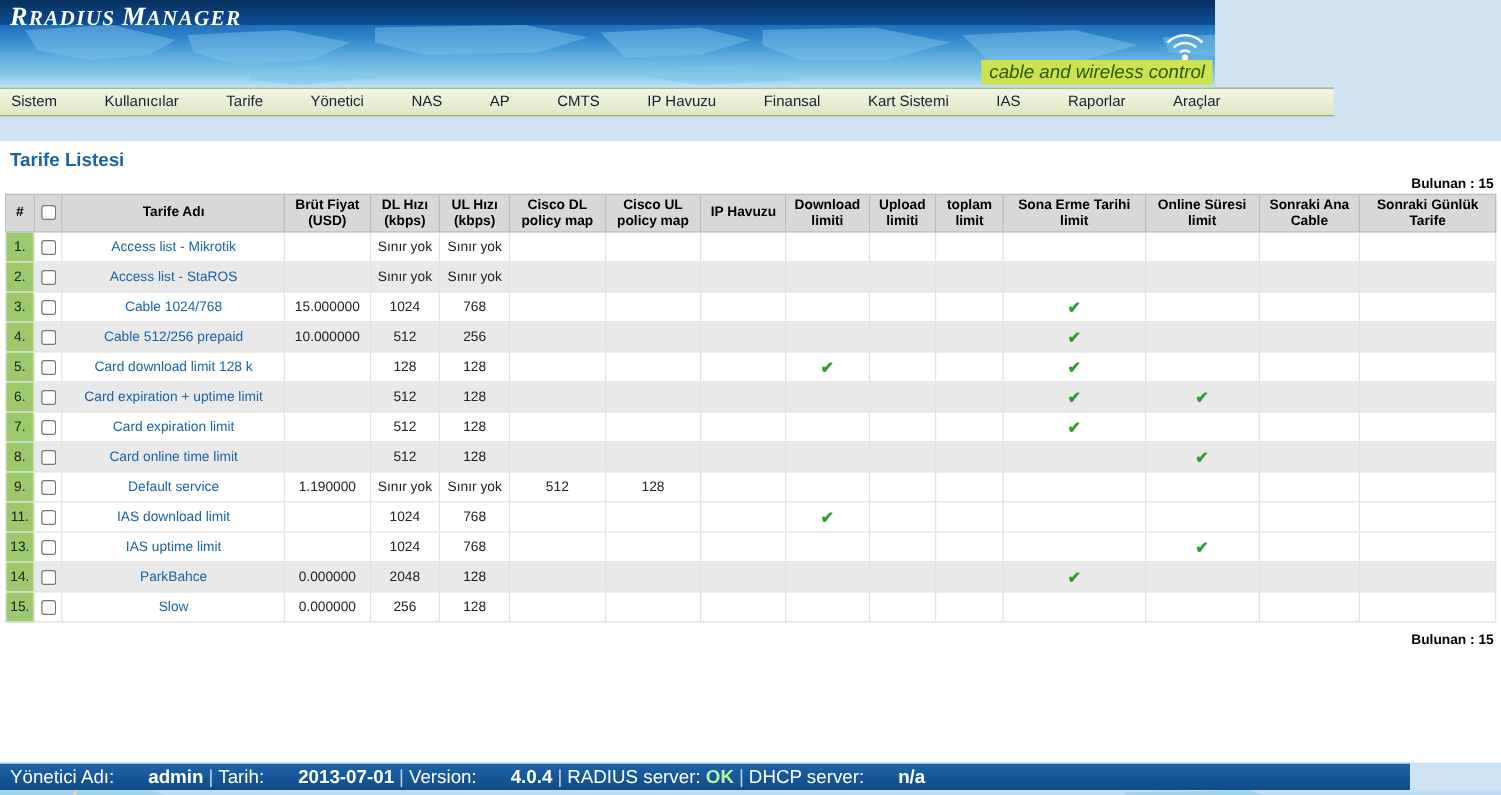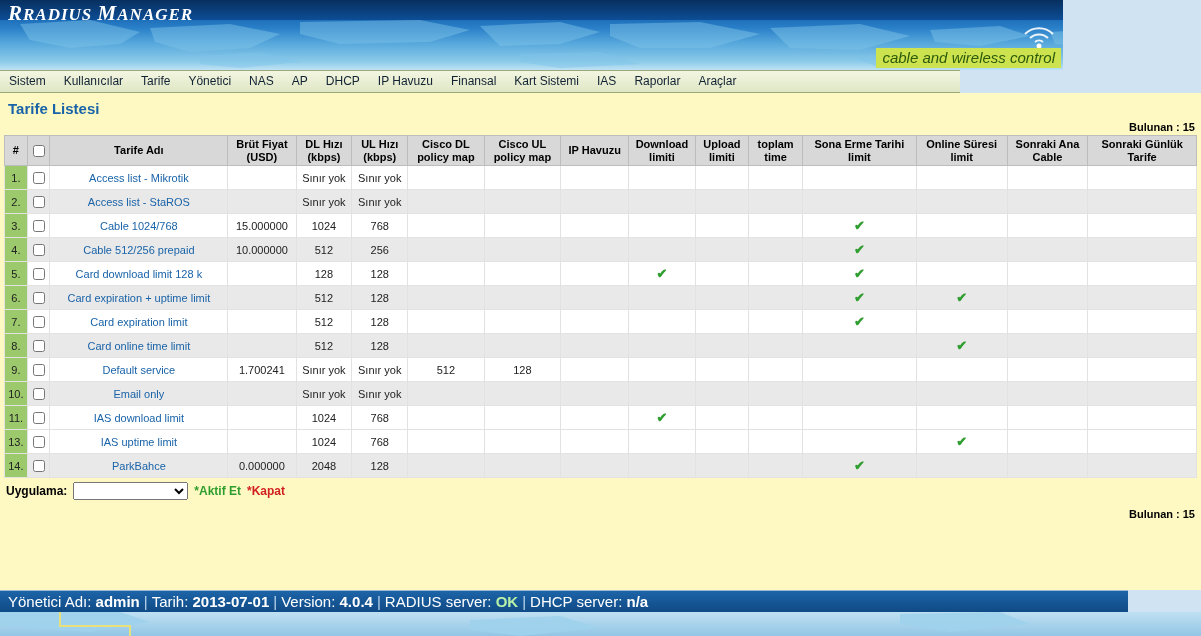--- a/index.html
+++ b/index.html
@@ -4,21 +4,21 @@
 <style>
   html,body{margin:0;padding:0;}
   body{
     width:1201px;height:636px;overflow:hidden;
     font-family:"Liberation Sans",sans-serif;
     font-size:12px;
     background:#cfe3f2;
   }
   
   .banner{
-    position:relative;width:1063px;height:70px;
+    position:relative;width:972px;height:70px;
     background:linear-gradient(#0b4a8f 0%,#1461ad 18%,#2a80c8 40%,#57a8dc 62%,#8ccbe9 88%,#bfe2f4 100%);
     overflow:hidden;
   }
   .banner-top{
     position:absolute;left:0;top:0;width:1201px;height:20px;
     background:linear-gradient(#07305f,#0d4e96);
   }
   .logo{
     position:absolute;left:8px;top:1px;
     color:#ffffff;
@@ -38,35 +38,35 @@
     color:#2a5a0a;
     font-style:italic;
     font-size:15px;
     padding:1px 6px 2px 6px;
   }
   .wifi{
     position:absolute;right:4px;top:16px;width:40px;height:34px;
   }
   
   .menubar{
-    width:960px;height:21px;
+    width:1067px;height:21px;
     background:linear-gradient(#f3f6e2,#dfe6c4);
     border-top:1px solid #9aa87a;
     border-bottom:1px solid #9aa87a;
-    display:flex;align-items:center;
+    display:flex;align-items:center;gap:20px;
   }
   .menuitem{
     padding:2px 9px 3px 9px;
     font-size:12px;color:#123;
     cursor:default;
     white-space:nowrap;
   }
   
   .page{
-    background:#fef9c3;width:1201px;height:497px;position:relative;
+    background:#ffffff;width:1201px;height:497px;position:relative;margin-top:20px;
   }
   .page-title{
     color:#1963a8;font-size:15px;font-weight:bold;
     padding:7px 0 4px 8px;
   }
   .found-top{
     text-align:right;padding-right:6px;font-weight:bold;font-size:11px;color:#000;
   }
   table.grid{
     border-collapse:collapse;width:1193px;margin:2px 4px 0 4px;
@@ -131,21 +131,21 @@
   
   .statusbar{
     width:1128px;height:22px;
     background:linear-gradient(#1d64a8,#0f4a85);
     border-top:1px solid #9bb8d4;
     color:#ffffff;font-size:15px;
     display:flex;align-items:center;
     padding-left:8px;box-sizing:border-box;
     white-space:nowrap;
   }
-  .statusbar b{color:#ffffff;}
+  .statusbar b{color:#ffffff;margin-left:23px;}
   .statusbar .sep{padding:0 4px;color:#bcd6ec;}
   .statusbar .ok{color:#b9f0a8;font-weight:bold;}
   
   .bottomstrip{
     width:1201px;height:26px;
     background:linear-gradient(#bfe0f2,#8fc4e4);
     position:relative;overflow:hidden;
   }
 </style>
 </head>
@@ -184,21 +184,21 @@
   <div class="tagline">cable and wireless control</div>
 </div>
 
 <div class="menubar">
   <div class="menuitem">Sistem</div>
   <div class="menuitem">Kullanıcılar</div>
   <div class="menuitem">Tarife</div>
   <div class="menuitem">Yönetici</div>
   <div class="menuitem">NAS</div>
   <div class="menuitem">AP</div>
-  <div class="menuitem">DHCP</div>
+  <div class="menuitem">CMTS</div>
   <div class="menuitem">IP Havuzu</div>
   <div class="menuitem">Finansal</div>
   <div class="menuitem">Kart Sistemi</div>
   <div class="menuitem">IAS</div>
   <div class="menuitem">Raporlar</div>
   <div class="menuitem">Araçlar</div>
 </div>
 
 <div class="page">
   <div class="page-title">Tarife Listesi</div>
@@ -229,21 +229,21 @@
         <th class="chk"><input type="checkbox" style=""></th>
         <th>Tarife Adı</th>
         <th>Brüt Fiyat (USD)</th>
         <th>DL Hızı (kbps)</th>
         <th>UL Hızı (kbps)</th>
         <th>Cisco DL policy map</th>
         <th>Cisco UL policy map</th>
         <th>IP Havuzu</th>
         <th>Download limiti</th>
         <th>Upload limiti</th>
-        <th>toplam time</th>
+        <th>toplam limit</th>
         <th>Sona Erme Tarihi limit</th>
         <th>Online Süresi limit</th>
         <th>Sonraki Ana Cable</th>
         <th>Sonraki Günlük Tarife</th>
       </tr>
     </thead>
     <tbody id="tbody">
         <tr>
           <td class="num">1.</td>
           <td class="chk"><input type="checkbox" style=""></td>
@@ -385,52 +385,34 @@
           <td></td>
           <td></td>
           <td><span class="tick">✔</span></td>
           <td></td>
           <td></td>
         </tr>
         <tr>
           <td class="num">9.</td>
           <td class="chk"><input type="checkbox" style=""></td>
           <td class="name"><a href="#">Default service</a></td>
-          <td>1.700241</td>
+          <td>1.190000</td>
           <td>Sınır yok</td>
           <td>Sınır yok</td>
           <td>512</td>
           <td>128</td>
           <td></td>
           <td></td>
           <td></td>
           <td></td>
           <td></td>
           <td></td>
           <td></td>
           <td></td>
         </tr>
-        <tr class="alt">
-          <td class="num">10.</td>
-          <td class="chk"><input type="checkbox" style=""></td>
-          <td class="name"><a href="#">Email only</a></td>
-          <td></td>
-          <td>Sınır yok</td>
-          <td>Sınır yok</td>
-          <td></td>
-          <td></td>
-          <td></td>
-          <td></td>
-          <td></td>
-          <td></td>
-          <td></td>
-          <td></td>
-          <td></td>
-          <td></td>
-        </tr>
         <tr>
           <td class="num">11.</td>
           <td class="chk"><input type="checkbox" style=""></td>
           <td class="name"><a href="#">IAS download limit</a></td>
           <td></td>
           <td>1024</td>
           <td>768</td>
           <td></td>
           <td></td>
           <td></td>
@@ -471,29 +453,41 @@
           <td></td>
           <td></td>
           <td></td>
           <td></td>
           <td></td>
           <td><span class="tick">✔</span></td>
           <td></td>
           <td></td>
           <td></td>
         </tr>
+        <tr>
+          <td class="num">15.</td>
+          <td class="chk"><input type="checkbox" style=""></td>
+          <td class="name"><a href="#">Slow</a></td>
+          <td>0.000000</td>
+          <td>256</td>
+          <td>128</td>
+          <td></td>
+          <td></td>
+          <td></td>
+          <td></td>
+          <td></td>
+          <td></td>
+          <td></td>
+          <td></td>
+          <td></td>
+          <td></td>
+        </tr>
       </tbody>
   </table>
 
-  <div class="applybar">
-    <span class="lbl">Uygulama:</span>
-    <select class="apply" id="apply-select"><option></option><option>Sil</option><option>Aktif Et</option><option>Kapat</option></select>
-    <span class="act">*Aktif Et</span>
-    <span class="cls">*Kapat</span>
-  </div>
 
   <div class="found-bot">Bulunan : 15</div>
 </div>
 
 <div class="statusbar">
   <span>Yönetici Adı:</span>
   <span>&nbsp;</span>
     <b>admin</b>
   <span class="sep">|</span>
   <span>Tarih:</span>

